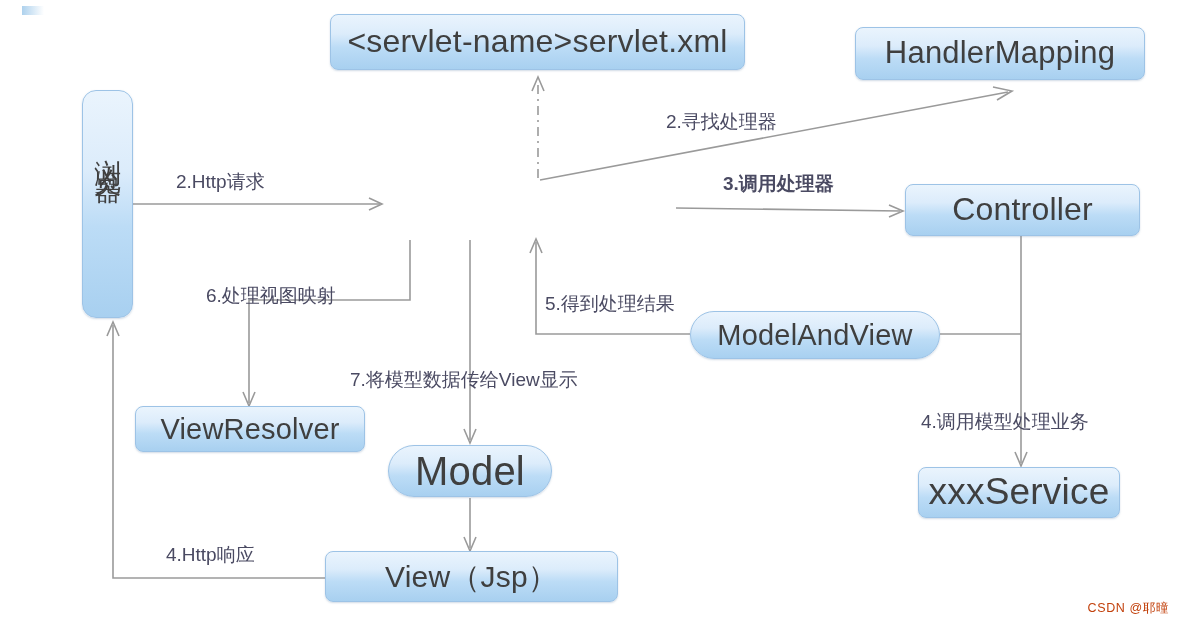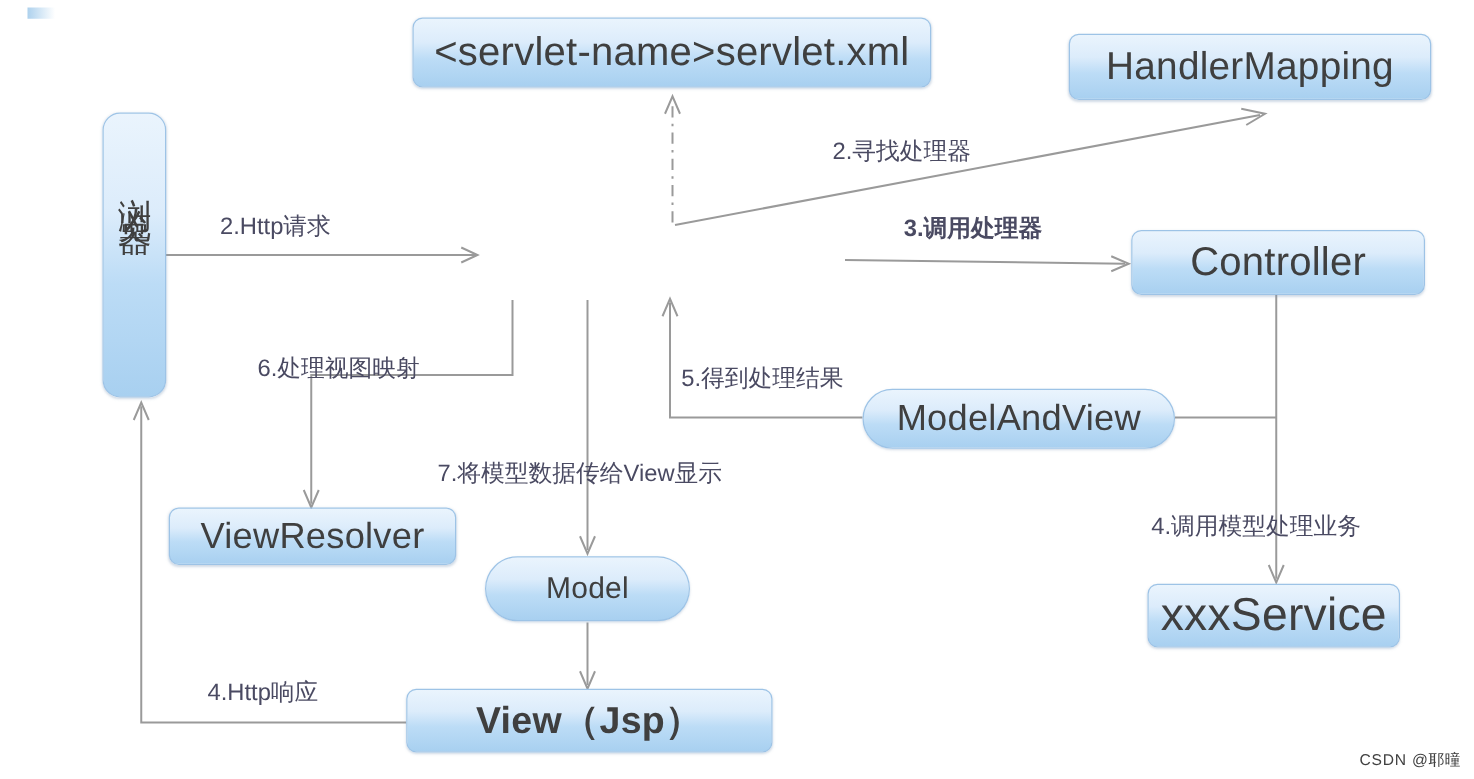--- a/index.html
+++ b/index.html
@@ -67,21 +67,21 @@
   #corner-artifact{
     position:absolute;
     left:22px; top:6px;
     width:22px; height:9px;
     background:linear-gradient(to right,#9fc9ea,#ffffff);
     opacity:.85;
   }
   #watermark{
     position:absolute;
     right:10px; bottom:6px;
-    color:#404040;
+    color:#c2410c;
     font-size:12.5px;
     letter-spacing:.6px;
     white-space:nowrap;
   }
 </style>
 </head>
 <body>
 
 <div id="stage">
 
@@ -162,29 +162,29 @@
   </div>
 
   <div class="node" style="left:135px;top:406px;width:230px;height:46px;font-size:29px;">
     <span>ViewResolver</span>
   </div>
 
   <div class="node pill" style="left:690px;top:311px;width:250px;height:48px;font-size:29px;">
     <span>ModelAndView</span>
   </div>
 
-  <div class="node pill" style="left:388px;top:445px;width:164px;height:52px;font-size:24px;">
+  <div class="node pill" style="left:388px;top:445px;width:164px;height:52px;font-size:40px;">
     <span>Model</span>
   </div>
 
   <div class="node" style="left:918px;top:467px;width:202px;height:51px;font-size:37px;">
     <span>xxxService</span>
   </div>
 
-  <div class="node" style="left:325px;top:551px;width:293px;height:51px;font-size:30px;font-weight:bold;">
+  <div class="node" style="left:325px;top:551px;width:293px;height:51px;font-size:30px;">
     <span>View（Jsp）</span>
   </div>
 
   <div class="elabel" style="left:176px;top:172px;">2.Http请求</div>
 
   <div class="elabel" style="left:666px;top:112px;">2.寻找处理器</div>
 
   <div class="elabel" style="left:723px;top:174px;font-weight:bold;">3.调用处理器</div>
 
   <div class="elabel" style="left:921px;top:412px;">4.调用模型处理业务</div>

